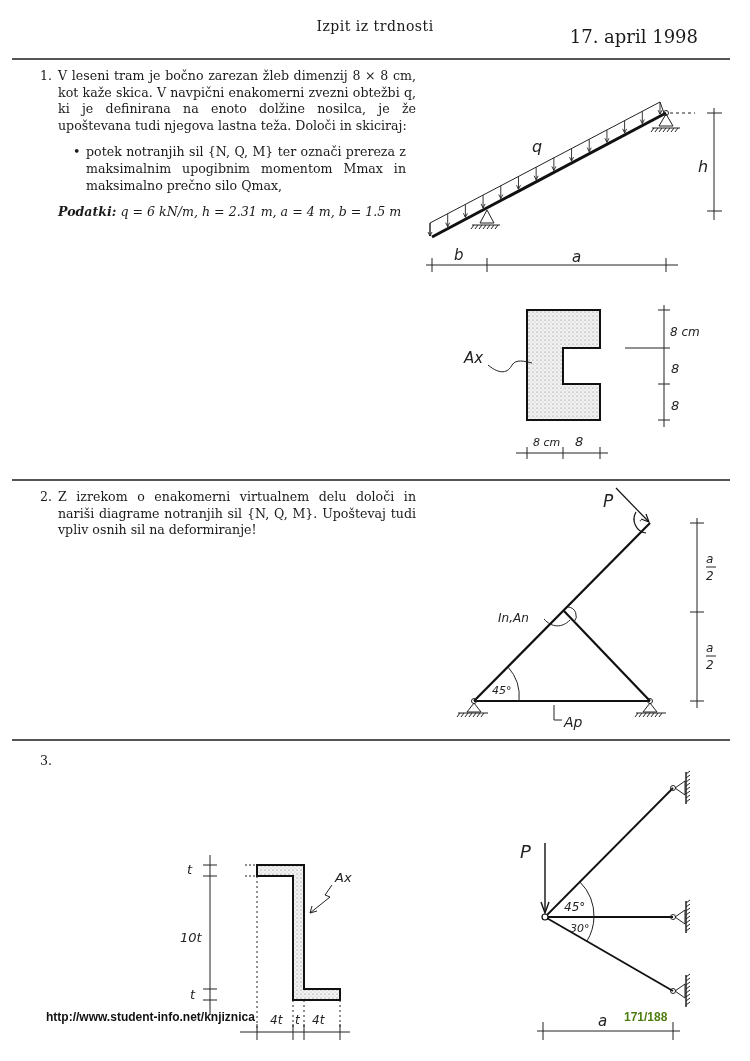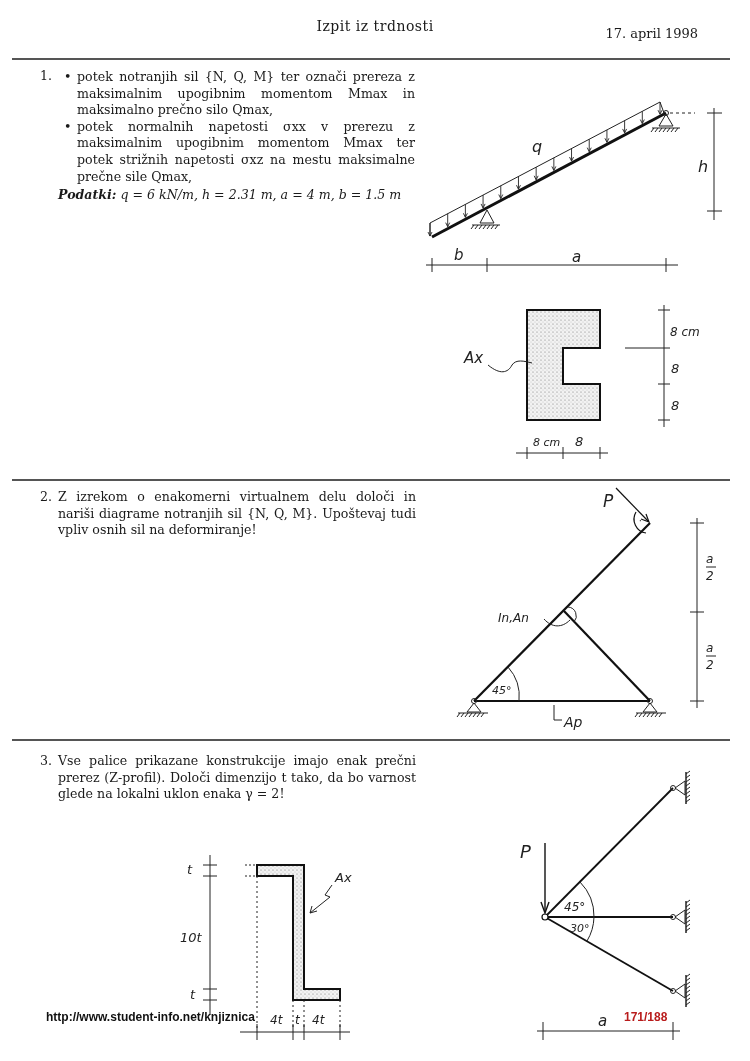--- a/index.html
+++ b/index.html
@@ -2,47 +2,47 @@
 <html><head>
 <meta charset="utf-8">
 <style>
   html, body { margin: 0; padding: 0; }
   body {
     width: 750px; height: 1061px; background: #ffffff; position: relative; overflow: hidden;
     font-family: "DejaVu Serif", serif; color: #1a1a1a;
   }
   .abs { position: absolute; }
   .title { left: 0; top: 18px; width: 750px; text-align: center; font-size: 14px; letter-spacing: 0.5px; }
-  .date { right: 52px; top: 26px; font-size: 13px; }
+  .date { right: 52px; top: 26px; font-size: 18px; }
   .rule { left: 12px; width: 718px; height: 2px; background: #555; }
   .problem { left: 58px; width: 358px; font-size: 12.6px; line-height: 16.6px; text-align: justify; }
   .problem .num { position: absolute; left: -18px; top: 0; }
   .problem p { margin: 0; }
-  .problem ul { margin: 1px; padding-left: 18px; list-style: none; }
+  .problem ul { margin: 10px; padding-left: 18px; list-style: none; }
   .problem li { position: relative; margin: 0; }
   .problem li::before { content: "\2022"; position: absolute; left: -13px; top: 0; }
   .podatki { margin-top: 2px !important; text-align: left; font-style: italic; }
   .podatki b { font-weight: bold; margin-right: 4px; }
   .footer-url { left: 46px; top: 1010px; font-family: "Liberation Sans", sans-serif; font-weight: bold; font-size: 12px; color: #111; }
-  .footer-page { left: 624px; top: 1010px; font-family: "Liberation Sans", sans-serif; font-weight: bold; font-size: 12px; color: #b91c1c; }
+  .footer-page { left: 624px; top: 1010px; font-family: "Liberation Sans", sans-serif; font-weight: bold; font-size: 12px; color: #4d7c0f; }
   svg text { font-family: "DejaVu Sans", sans-serif; }
   .hand { font-family: "DejaVu Sans", sans-serif; font-style: italic; fill: #222; }
 </style>
 </head>
 <body>
 
 <div class="abs title">Izpit iz trdnosti</div>
 <div class="abs date">17. april 1998</div>
 <div class="abs rule" style="top:58px"></div>
 
 <div class="abs problem" style="top:68px">
   <span class="num">1.</span>
+  <p>V leseni tram je bočno zarezan žleb dimenzij 8 × 8 cm, kot kaže skica. V navpični enakomerni zvezni obtežbi q, ki je definirana na enoto dolžine nosilca, je že upoštevana tudi njegova lastna teža. Določi in skiciraj:</p>
   <ul>
     <li>potek notranjih sil {N, Q, M} ter označi prereza z maksimalnim upogibnim momentom Mmax in maksimalno prečno silo Qmax,</li>
-    <li>potek normalnih napetosti σxx v prerezu z maksimalnim upogibnim momentom Mmax ter potek strižnih napetosti σxz na mestu maksimalne prečne sile Qmax,</li>
   </ul>
   <p class="podatki"><b>Podatki:</b><span>q = 6 kN/m, h = 2.31 m, a = 4 m, b = 1.5 m</span></p>
 </div>
 
 <svg class="abs" style="left:420px;top:80px" width="310" height="200">
   <g stroke="#222" stroke-width="1" fill="none">
     <line x1="10" y1="143" x2="240" y2="22"></line>
     <line x1="10" y1="143" x2="10" y2="156"></line>
     <line x1="240" y1="22" x2="244" y2="33"></line>
   </g>
@@ -185,21 +185,20 @@
   <text class="hand" x="266" y="83" font-size="12">a</text>
   <text class="hand" x="266" y="100" font-size="12">2</text>
   <text class="hand" x="266" y="172" font-size="12">a</text>
   <text class="hand" x="266" y="189" font-size="12">2</text>
 </svg>
 
 <div class="abs rule" style="top:739px"></div>
 
 <div class="abs problem" style="top:753px">
   <span class="num">3.</span>
-  <p>Vse palice prikazane konstrukcije imajo enak prečni prerez (Z-profil). Določi dimenzijo t tako, da bo varnost glede na lokalni uklon enaka γ = 2!</p>
 </div>
 
 <svg class="abs" style="left:160px;top:845px" width="230" height="190">
   <path d="M97,20 L144,20 L144,144 L180,144 L180,155 L133,155 L133,31 L97,31 Z" fill="url(#dots)" stroke="#111" stroke-width="2"></path>
   <g stroke="#222" stroke-width="1">
     <line x1="50" y1="10" x2="50" y2="170"></line>
     <line x1="43" y1="20" x2="57" y2="20"></line>
     <line x1="43" y1="31" x2="57" y2="31"></line>
     <line x1="43" y1="144" x2="57" y2="144"></line>
     <line x1="43" y1="155" x2="57" y2="155"></line>

